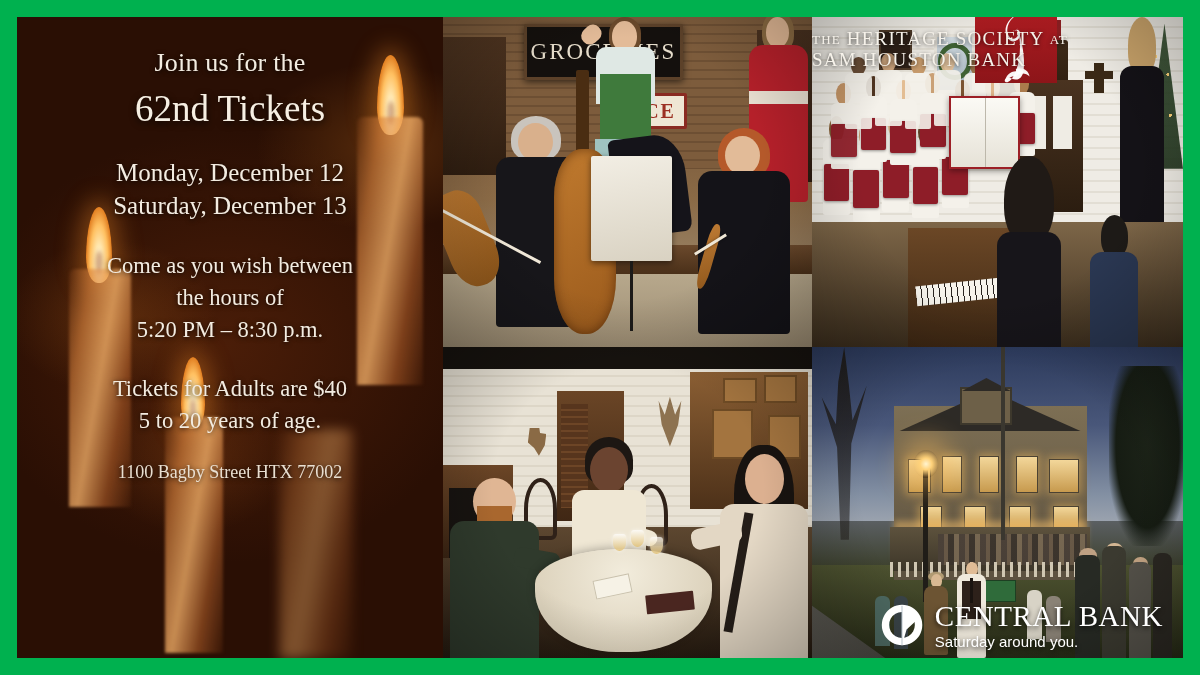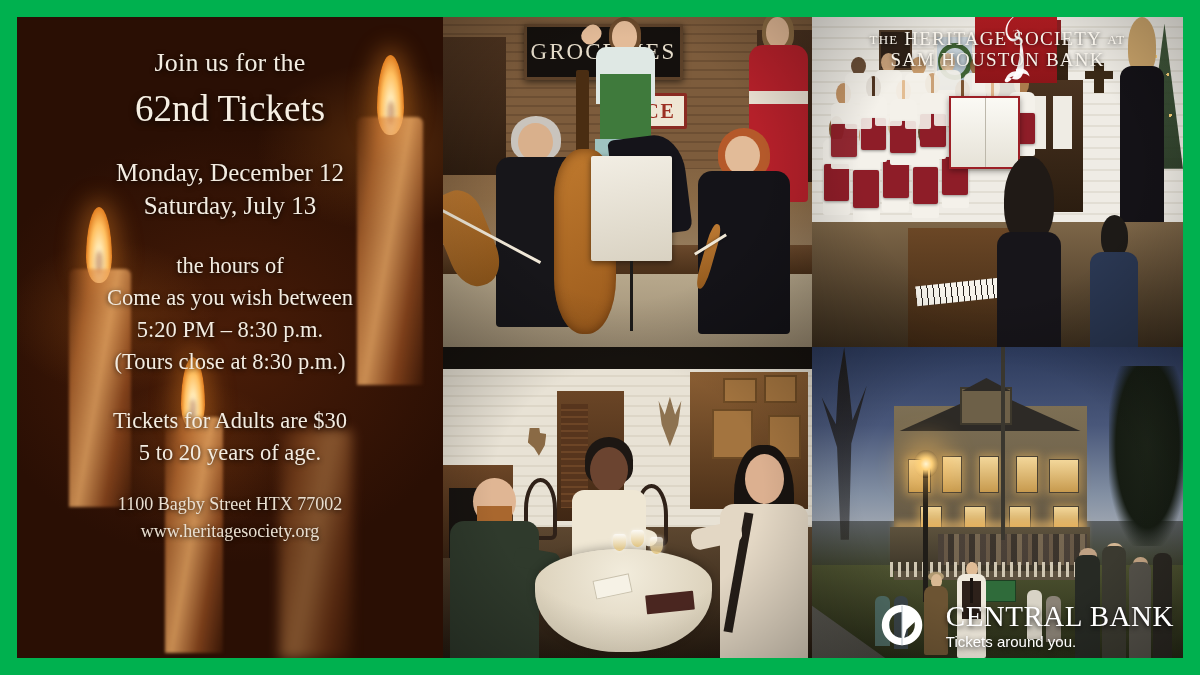--- a/index.html
+++ b/index.html
@@ -640,21 +640,21 @@
     background: linear-gradient(180deg,#a81b20,#8d1519);
   }
   .hs-quill {
     position:absolute; left:47.5%; top:-8%; width:15%; height:120%;
     z-index:6;
   }
   .hs-text {
     position:absolute; left:0; top:0; width:100%; height:100%;
     z-index:7;
     display:flex; flex-direction:column;
-    align-items:center; justify-content:center;
+    justify-content:center;
     color:#f6f2ea;
     text-shadow: 0 1px 4px rgba(0,0,0,.75);
     font-family: "Liberation Serif", serif;
     letter-spacing: 1.2px;
     line-height: 1.1;
   }
   .hs-line1 { font-size: 19px; }
   .hs-line2 { font-size: 19px; }
   .hs-small { font-size: 13px; vertical-align: 1px; }
 
@@ -664,21 +664,21 @@
     z-index:5;
     display:flex; align-items:center; gap:10px;
     width: 84%;
     justify-content: flex-start;
     padding-left: 4%;
   }
   .cb-mark {
     width: 46px; height: 46px;
     flex: 0 0 auto;
   }
-  .cb-words { display:flex; flex-direction:column; line-height:1;margin-left:11px; }
+  .cb-words { display:flex; flex-direction:column; line-height:1; }
   .cb-name {
     font-size: 29px;
     letter-spacing: .5px;
     color:#ffffff;
     font-family: "Liberation Serif", serif;
     text-shadow: 0 2px 5px rgba(0,0,0,.8);
   }
   .cb-tag {
     font-size: 15px;
     color:#ffffff;
@@ -717,38 +717,36 @@
 
     <div class="text-content">
       <div class="t-join">Join us for the</div>
 
       <div class="t-title">
         <div>62nd Tickets</div>
       </div>
 
       <div class="t-dates">
         <div>Monday, December 12</div>
-        <div>Saturday, July 13</div>
+        <div>Saturday, December 13</div>
       </div>
 
       <div class="t-hours">
+        <div>Come as you wish between</div>
         <div>the hours of</div>
-        <div>Come as you wish between</div>
         <div>5:20 PM – 8:30 p.m.</div>
-        <div>(Tours close at 8:30 p.m.)</div>
       </div>
 
       <div class="t-tickets">
-        <div>Tickets for Adults are $30</div>
+        <div>Tickets for Adults are $40</div>
         <div>5 to 20 years of age.</div>
       </div>
 
       <div class="t-address">
         <div>1100 Bagby Street HTX 77002</div>
-        <div>www.heritagesociety.org</div>
       </div>
     </div>
   </div>
 
   <div class="photo-grid">
 
     <div class="photo ph-musicians">
       <div class="store-wall"></div>
       <div class="cabinet-left"></div>
       <div class="cabinet-right"></div>
@@ -1036,20 +1034,20 @@
       </div>
 
       <div class="cb-logo">
         <svg class="cb-mark" viewBox="0 0 50 50">
           <path d="M25 3 a22 22 0 1 0 0.1 0 Z M25 11 a14 14 0 1 1 -0.1 0 Z" fill="#ffffff"></path>
           <path d="M25 4 L45 16 L30 30 L25 47 Z" fill="#ffffff"></path>
           <path d="M25 4 L25 47" stroke="#b9c4cc" stroke-width="1.1" fill="none"></path>
         </svg>
         <div class="cb-words">
           <div class="cb-name">CENTRAL BANK</div>
-          <div class="cb-tag">Tickets around you.</div>
+          <div class="cb-tag">Saturday around you.</div>
         </div>
       </div>
       <div class="vignette"></div>
     </div>
 
   </div>
 </div>
 
 </body></html>

